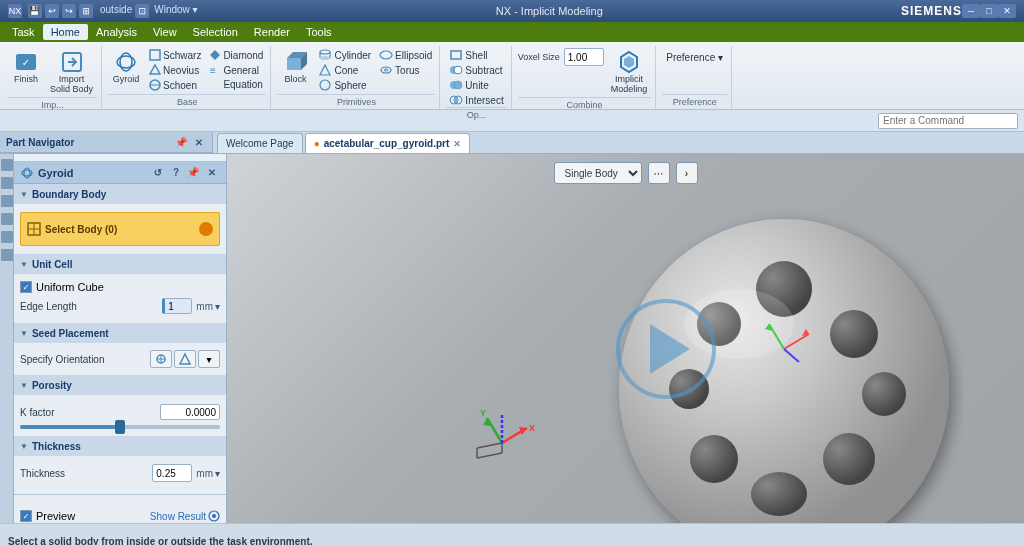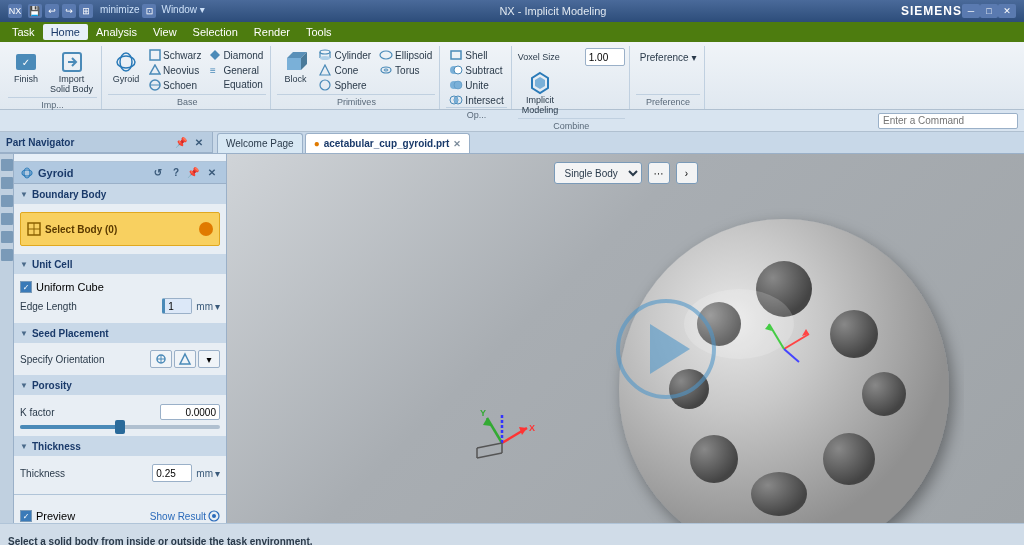--- a/index.html
+++ b/index.html
@@ -128,21 +128,21 @@
 
     .field-row {
       display: flex; align-items: center; justify-content: space-between;
       margin: 3px 0; min-height: 20px;
     }
     .field-label { font-size: 10px; color: #2a3a4a; }
     .field-input {
       width: 55px; height: 18px;
       border: 1px solid #9ab0c8; background: white;
       border-radius: 2px; padding: 0 3px; font-size: 10px;
-      display: flex; align-items: center; margin-left: 21px;
+      display: flex; align-items: center;
     }
     .field-unit { font-size: 10px; color: #3a5a7a; margin-left: 2px; }
     .field-dropdown { font-size: 10px; color: #3a5a7a; cursor: pointer; }
     .checkbox-row { display: flex; align-items: center; gap: 4px; margin: 3px 0; }
     .cb { width: 12px; height: 12px; border: 1px solid #7a9ab8; background: white; display: flex; align-items: center; justify-content: center; }
     .cb-checked { background: #3a7ab8; }
     .cb-check { font-size: 8px; color: white; }
 
     .orient-row { display: flex; align-items: center; gap: 4px; margin: 3px 0; }
     .orient-btn { width: 22px; height: 18px; border: 1px solid #9ab0c8; background: #f0f4f8; border-radius: 2px; display: flex; align-items: center; justify-content: center; font-size: 10px; cursor: pointer; }
@@ -242,21 +242,21 @@
 <body>
 
 <div class="title-bar">
   <div class="title-bar-left">
     <div class="title-icon">NX</div>
     <div class="title-bar-icons">
       <div class="title-icon">💾</div>
       <div class="title-icon">↩</div>
       <div class="title-icon">↪</div>
       <div class="title-icon">⊞</div>
-      <span style="font-size:10px;color:#cce0f8;margin-left:4px;">minimize</span>
+      <span style="font-size:10px;color:#cce0f8;margin-left:4px;">outside</span>
       <div class="title-icon">⊡</div>
       <span style="font-size:10px;color:#cce0f8;margin-left:2px;">Window ▾</span>
     </div>
   </div>
   <div class="title-center">NX - Implicit Modeling</div>
   <div class="title-right">
     <span style="font-size:12px;font-weight:700;color:white;letter-spacing:1px;">SIEMENS</span>
     <div class="win-btn">─</div>
     <div class="win-btn">□</div>
     <div class="win-btn">✕</div>
@@ -437,21 +437,21 @@
               <path d="M7,2.5 A4,4,0,0,1,7,9.5 A4,4,0,0,1,7,2.5" fill="#7ab0d8"></path>
             </svg>
           <span>Intersect</span>
         </div>
       </div>
     </div>
     <div class="ribbon-group-label">Op...</div>
   </div>
 
   <div class="ribbon-group">
-    <div class="ribbon-group-items" style="flex-direction:column;gap:3px;justify-content:center;">
+    <div class="ribbon-group-items" style="gap:3px;justify-content:center;">
       <div style="display:flex;align-items:center;gap:4px;">
         <span style="font-size:9px;color:#2a3a4a;">Voxel Size</span>
         <input class="field-input" style="width: 40px;" value="1.00">
       </div>
       <div class="ribbon-btn" style="margin:0;">
         <div class="icon">
           <svg width="24" height="24" viewBox="0 0 24 24">
               <polygon points="12,2 20,7 20,17 12,22 4,17 4,7" fill="none" stroke="#2a7ab8" stroke-width="2"></polygon>
               <polygon points="12,6 17,9 17,15 12,18 7,15 7,9" fill="#7ab0d8"></polygon>
             </svg>

